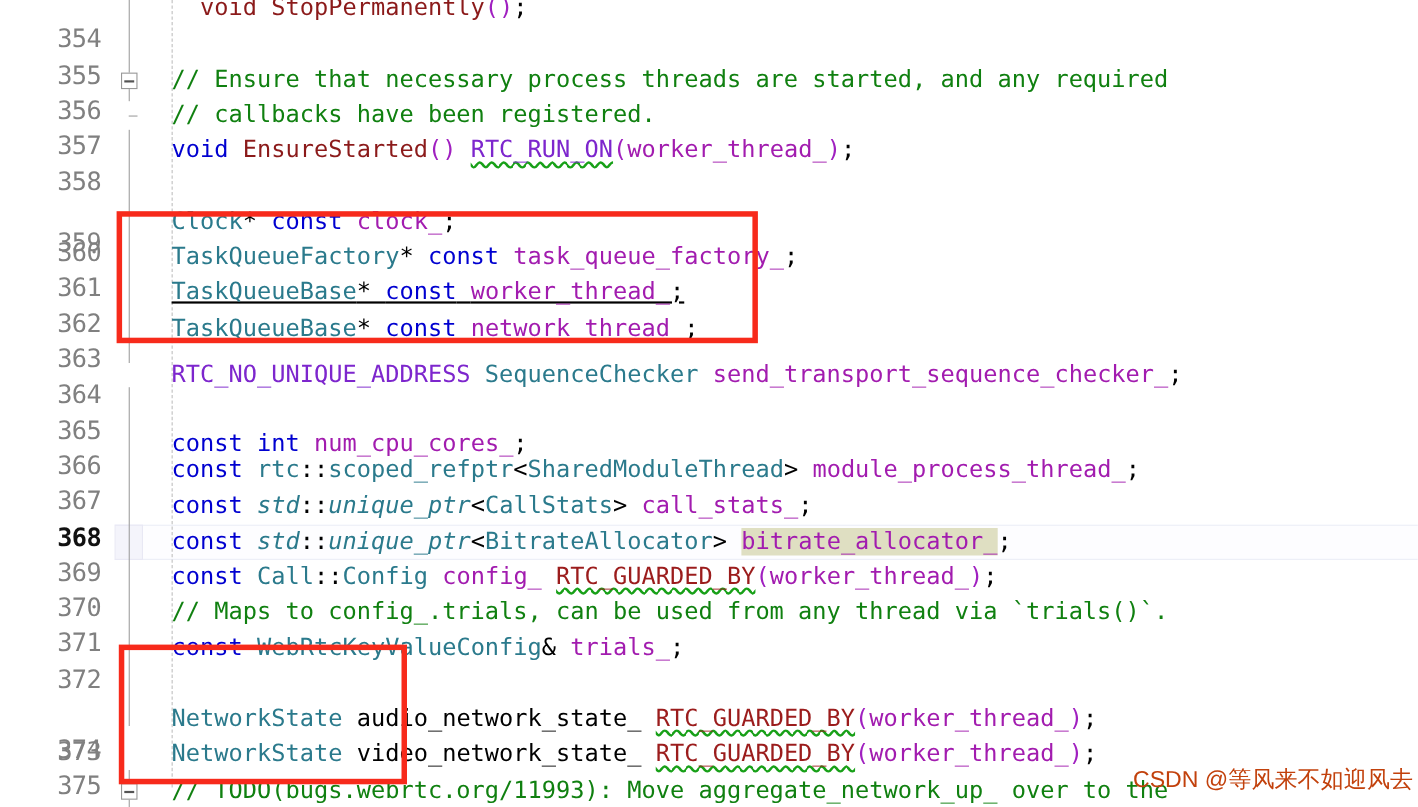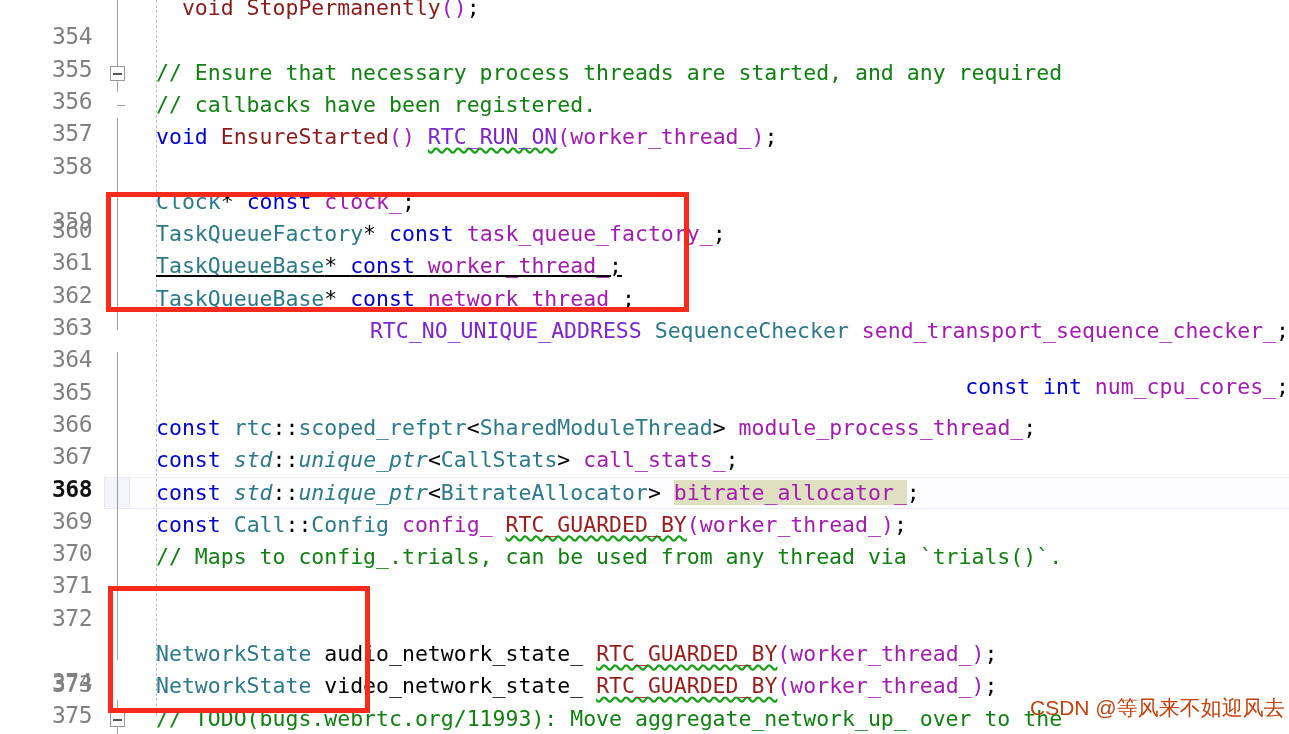--- a/index.html
+++ b/index.html
@@ -212,28 +212,29 @@
   <div class="line" style="top: -8px;"><span class="ltext"><span class="pl">  </span><span class="fn">void StopPermanently</span><span class="par">()</span><span class="pl">;</span></span></div>
       <div class="line" style="top: 24.3px;"><span class="ltext"></span></div>
       <div class="line" style="top: 56.6px;"><span class="ltext"><span class="cmt">// Ensure that necessary process threads are started, and any required</span></span></div>
       <div class="line" style="top: 88.9px;"><span class="ltext"><span class="cmt">// callbacks have been registered.</span></span></div>
       <div class="line" style="top: 121.2px;"><span class="ltext"><span class="kw">void</span><span class="pl"> </span><span class="fn">EnsureStarted</span><span class="par">()</span><span class="pl"> </span><span class="mac squig">RTC_RUN_ON</span><span class="par">(</span><span class="var">worker_thread_</span><span class="par">)</span><span class="pl">;</span></span></div>
       <div class="line" style="top: 153.5px;"><span class="ltext"></span></div>
       <div class="line" style="top: 185.8px;"><span class="ltext"><span class="typ">Clock</span><span class="pl">* </span><span class="kw">const</span><span class="pl"> </span><span class="var">clock_</span><span class="pl">;</span></span></div>
       <div class="line" style="top: 218.1px;"><span class="ltext"><span class="typ">TaskQueueFactory</span><span class="pl">* </span><span class="kw">const</span><span class="pl"> </span><span class="var">task_queue_factory_</span><span class="pl">;</span></span></div>
       <div class="line" style="top: 250.4px; text-decoration: underline;"><span class="ltext"><span class="typ">TaskQueueBase</span><span class="pl">* </span><span class="kw">const</span><span class="pl"> </span><span class="var">worker_thread_</span><span class="pl">;</span></span></div>
       <div class="line" style="top: 282.7px;"><span class="ltext"><span class="typ">TaskQueueBase</span><span class="pl">* </span><span class="kw">const</span><span class="pl"> </span><span class="var">network_thread_</span><span class="pl">;</span></span></div>
-      <div class="line" style="top: 315px; text-align: right;"><span class="ltext"><span class="mac">RTC_NO_UNIQUE_ADDRESS</span><span class="pl"> </span><span class="typ">SequenceChecker</span><span class="pl"> </span><span class="var">send_transport_sequence_checker_</span><span class="pl">;</span></span></div>
+      <div class="line" style="top: 325px;"><span class="ltext"><span class="mac">RTC_NO_UNIQUE_ADDRESS</span><span class="pl"> </span><span class="typ">SequenceChecker</span><span class="pl"> </span><span class="var">send_transport_sequence_checker_</span><span class="pl">;</span></span></div>
       <div class="line" style="top: 347.3px;"><span class="ltext"></span></div>
-      <div class="line" style="top: 371px; text-align: right;"><span class="ltext"><span class="kw">const</span><span class="pl"> </span><span class="kw">int</span><span class="pl"> </span><span class="var">num_cpu_cores_</span><span class="pl">;</span></span></div>
+      <div class="line" style="top: 388px;"><span class="ltext"><span class="kw">const</span><span class="pl"> </span><span class="kw">int</span><span class="pl"> </span><span class="var">num_cpu_cores_</span><span class="pl">;</span></span></div>
       <div class="line" style="top: 411.9px;"><span class="ltext"><span class="kw">const</span><span class="pl"> </span><span class="typ">rtc</span><span class="pl">::</span><span class="typ">scoped_refptr</span><span class="pl">&lt;</span><span class="typ">SharedModuleThread</span><span class="pl">&gt; </span><span class="var">module_process_thread_</span><span class="pl">;</span></span></div>
       <div class="line" style="top: 444.2px;"><span class="ltext"><span class="kw">const</span><span class="pl"> </span><span class="typi">std</span><span class="pl">::</span><span class="typi">unique_ptr</span><span class="pl">&lt;</span><span class="typ">CallStats</span><span class="pl">&gt; </span><span class="var">call_stats_</span><span class="pl">;</span></span></div>
       <div class="line" style="top: 476.5px;"><span class="ltext"><span class="kw">const</span><span class="pl"> </span><span class="typi">std</span><span class="pl">::</span><span class="typi">unique_ptr</span><span class="pl">&lt;</span><span class="typ">BitrateAllocator</span><span class="pl">&gt; </span><span class="var hl-occ">bitrate_allocator_</span><span class="pl">;</span></span></div>
       <div class="line" style="top: 508.8px;"><span class="ltext"><span class="kw">const</span><span class="pl"> </span><span class="typ">Call</span><span class="pl">::</span><span class="typ">Config</span><span class="pl"> </span><span class="var">config_</span><span class="pl"> </span><span class="macr squig">RTC_GUARDED_BY</span><span class="par">(</span><span class="var">worker_thread_</span><span class="par">)</span><span class="pl">;</span></span></div>
       <div class="line" style="top: 541.1px;"><span class="ltext"><span class="cmt">// Maps to config_.trials, can be used from any thread via `trials()`.</span></span></div>
+      <div class="line" style="top: 573.4px;"><span class="ltext"><span class="kw">const</span><span class="pl"> </span><span class="typ">WebRtcKeyValueConfig</span><span class="pl">&amp; </span><span class="var">trials_</span><span class="pl">;</span></span></div>
       <div class="line" style="top: 605.7px;"><span class="ltext"></span></div>
       <div class="line" style="top: 638px;"><span class="ltext"><span class="typ">NetworkState</span><span class="pl"> audio_network_state_ </span><span class="macr squig">RTC_GUARDED_BY</span><span class="par">(</span><span class="var">worker_thread_</span><span class="par">)</span><span class="pl">;</span></span></div>
       <div class="line" style="top: 670.3px;"><span class="ltext"><span class="typ">NetworkState</span><span class="pl"> video_network_state_ </span><span class="macr squig">RTC_GUARDED_BY</span><span class="par">(</span><span class="var">worker_thread_</span><span class="par">)</span><span class="pl">;</span></span></div>
       <div class="line" style="top: 702.6px;"><span class="ltext"><span class="cmt">// TODO(bugs.webrtc.org/11993): Move aggregate_network_up_ over to the</span></span></div>
     </div>
 
   <div class="redbox" style="left: 106px; top: 192px; width: 583px; height: 120px;"></div>
   <div class="redbox" style="left: 108px; top: 586px; width: 262px; height: 127px;"></div>
 
   <div id="watermark" style="left: 1030px; top: 694px;">CSDN @等风来不如迎风去</div>

